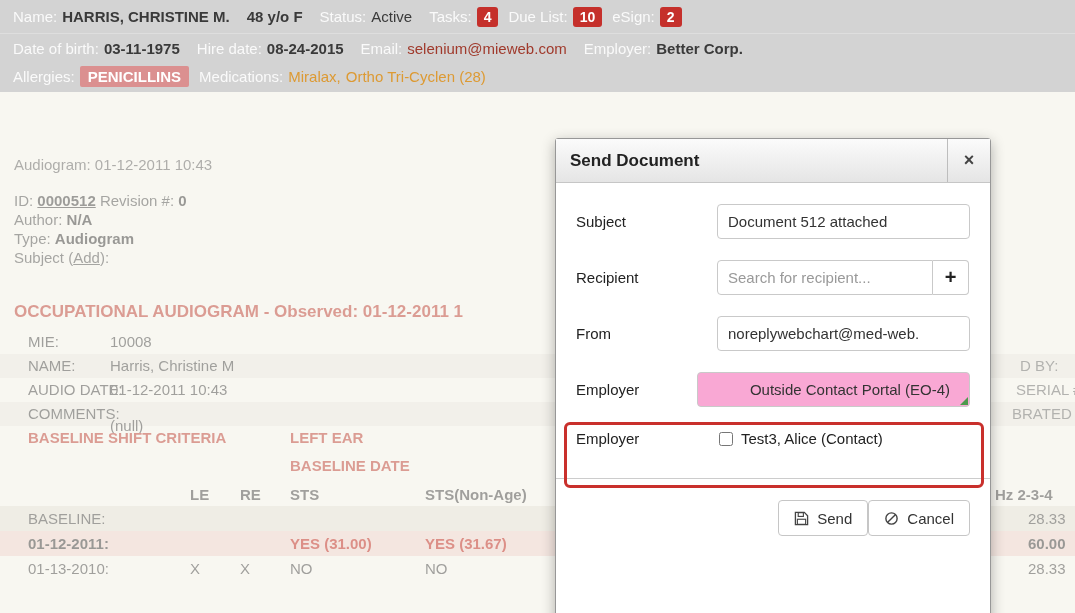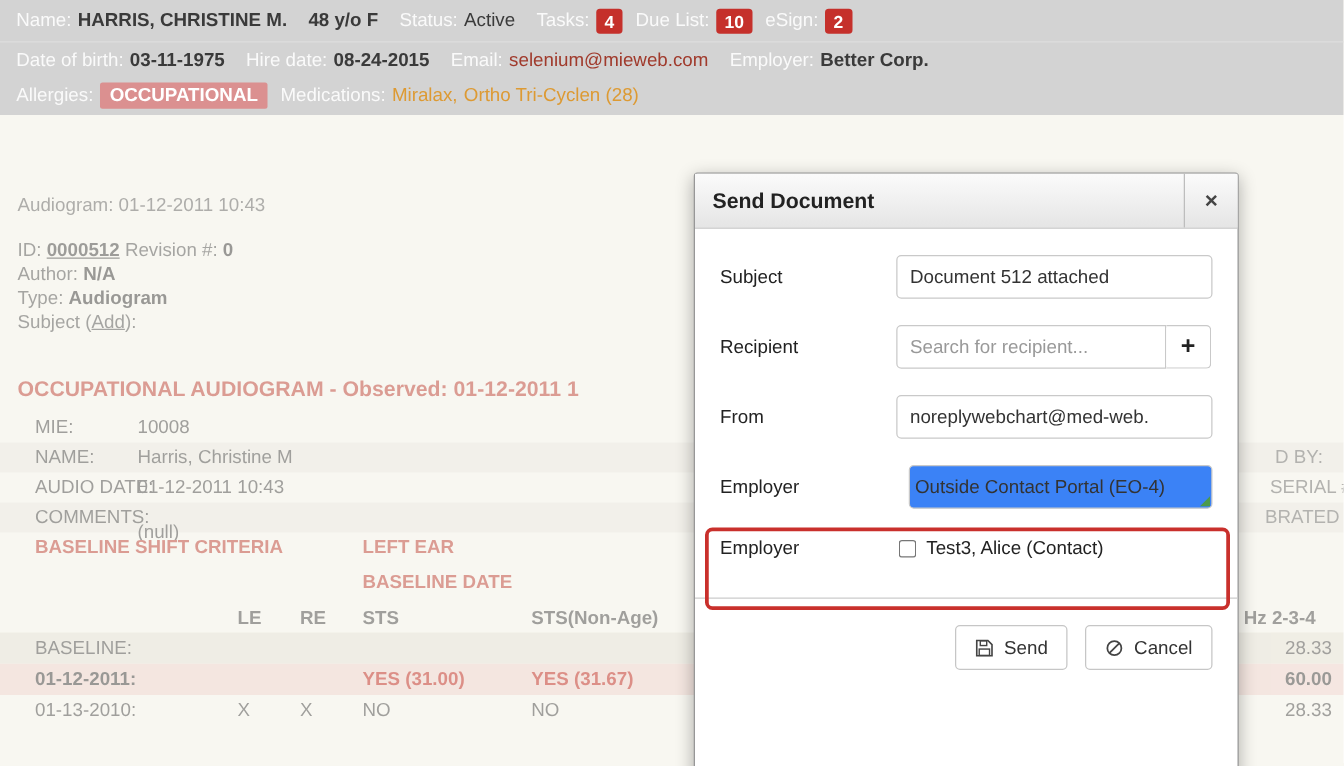--- a/index.html
+++ b/index.html
@@ -67,28 +67,28 @@
   .text-input{width:231px;height:33px;border:1px solid #c9c9c9;border-radius:4px;
               padding:0 10px;font-size:15px;color:#333;font-family:"Liberation Sans",sans-serif;
               background:#fff;box-sizing:content-box;}
   .text-input::placeholder{color:#999;}
   .input-group{display:flex;width:253px;}
   .input-group .text-input{width:194px;border-radius:4px 0 0 4px;}
   .plus-btn{width:36px;height:35px;border:1px solid #c9c9c9;border-left:none;
             border-radius:0 4px 4px 0;background:#fff;display:flex;align-items:center;
             justify-content:center;font-size:20px;font-weight:bold;color:#222;cursor:pointer;}
   .select-box{position:relative;width:233px;height:33px;border:1px solid #c9c9c9;
-              border-radius:4px;padding:0 4px;font-size:15px;color:#333;line-height:33px;
-              background:#3b82f6;white-space:nowrap;overflow:hidden;cursor:pointer;}
+              border-radius:4px;padding:0 19px;font-size:15px;color:#333;line-height:33px;
+              background:#f9a8d4;white-space:nowrap;overflow:hidden;cursor:pointer;text-align:right;}
   .select-corner{position:absolute;right:1px;bottom:1px;width:0;height:0;
                  border-left:8px solid transparent;border-bottom:8px solid #4c9a4c;}
   .contacts-control{width:253px;padding-top:2px;display:flex;align-items:center;font-size:15px;color:#222;}
   .contacts-control input{width:14px;height:14px;margin:0 8px 0 2px;}
   .modal-sep{border:none;border-top:1px solid #ccc;margin:28px -20px 0 -20px;}
-  .modal-buttons{display:flex;justify-content:flex-end;gap:14px;margin-top:21px;}
+  .modal-buttons{display:flex;justify-content:flex-end;margin-top:21px;}
   .dlg-btn{display:flex;align-items:center;gap:8px;height:36px;padding:0 15px;
            background:#fff;border:1px solid #c6c6c6;border-radius:4px;font-size:15px;
            color:#333;font-family:"Liberation Sans",sans-serif;cursor:pointer;}
 
   
   .annotation{position:absolute;left:564px;top:422px;width:414px;height:60px;
               border:3px solid #c9302c;border-radius:6px;z-index:60;pointer-events:none;}
 </style>
 </head>
 <body>
@@ -114,21 +114,21 @@
       <span class="hval">03-11-1975</span>
       <span class="hlabel gap">Hire date:</span>
       <span class="hval">08-24-2015</span>
       <span class="hlabel gap">Email:</span>
       <span class="email-link">selenium@mieweb.com</span>
       <span class="hlabel gap">Employer:</span>
       <span class="hval">Better Corp.</span>
     </div>
     <div class="hrow hrow3">
       <span class="hlabel">Allergies:</span>
-      <span class="allergy-chip">OCCUPATIONAL</span>
+      <span class="allergy-chip">PENICILLINS</span>
       <span class="hlabel gap-s">Medications:</span>
       <span class="med-link">Miralax,</span>
       <span class="med-link">Ortho Tri-Cyclen (28)</span>
     </div>
   </div>
 
   <div class="dimmed">
 
     <div class="abs doc-title">Audiogram: 01-12-2011 10:43</div>
 

